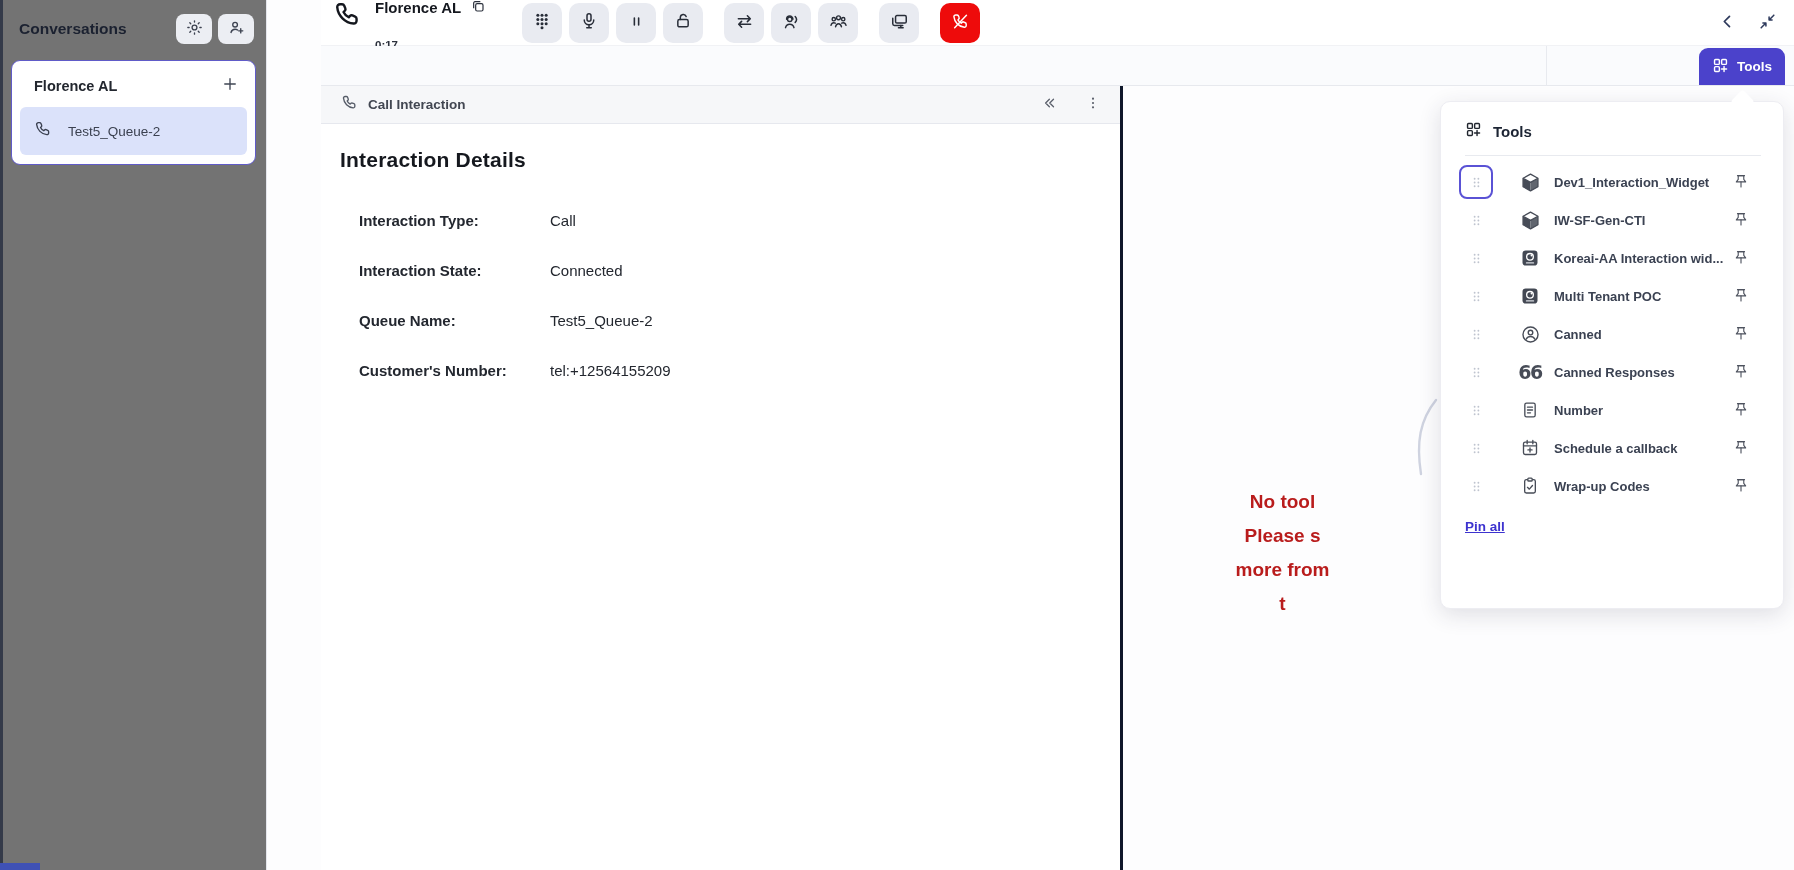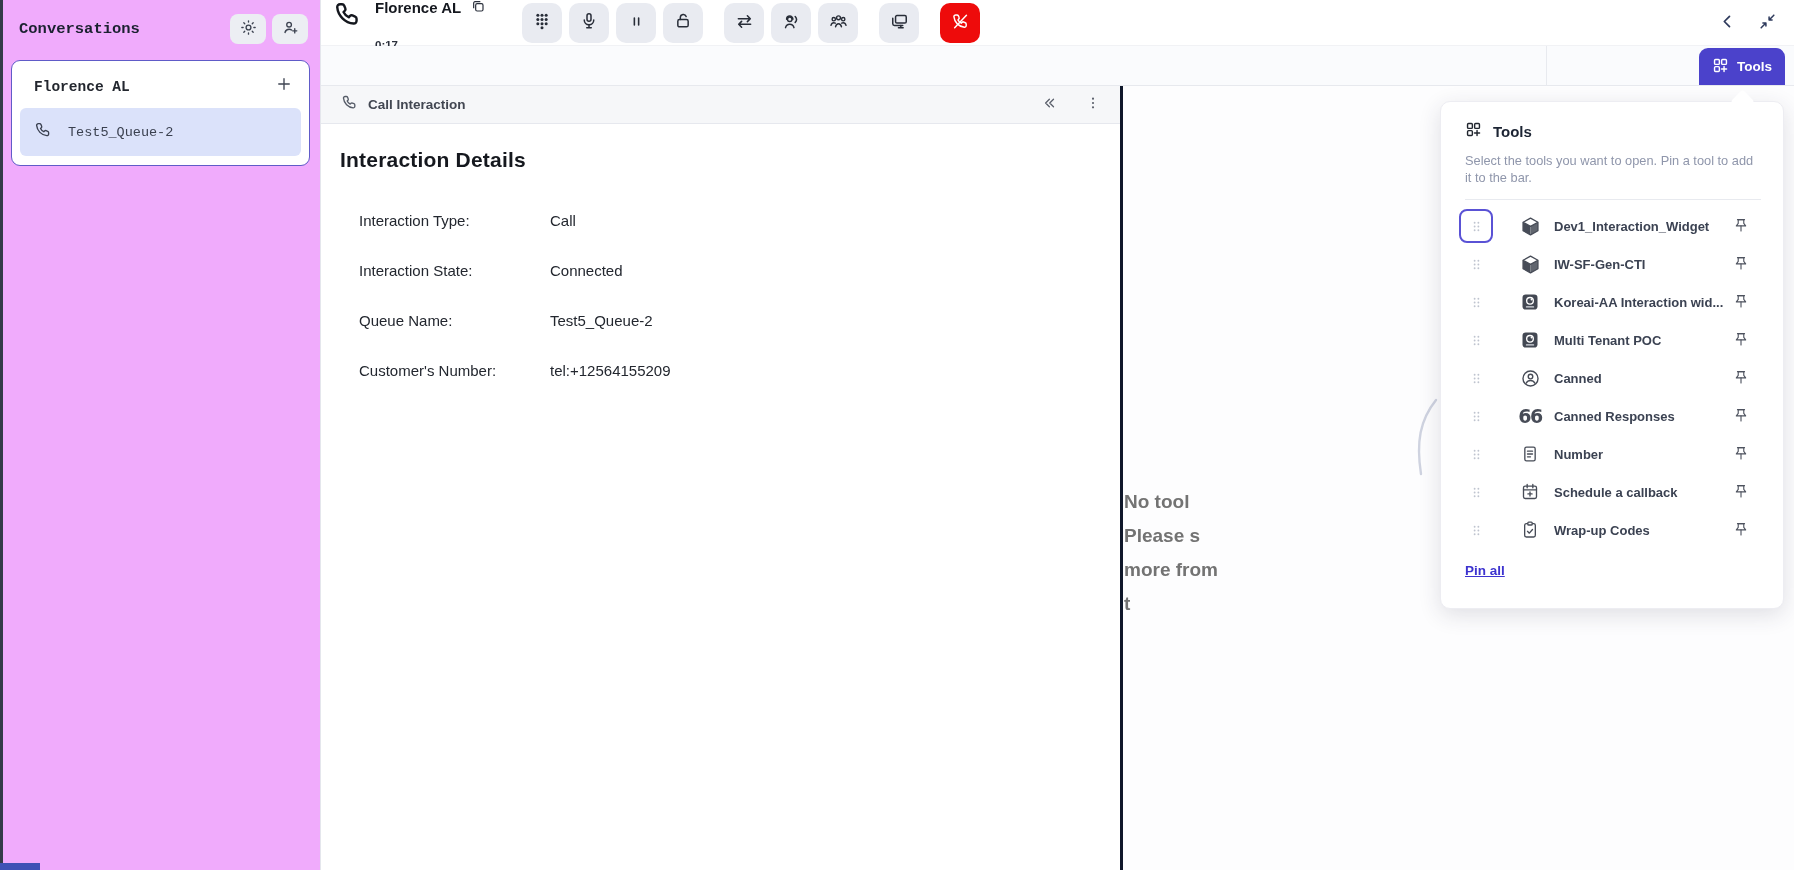--- a/index.html
+++ b/index.html
@@ -5,21 +5,21 @@
   * { box-sizing: border-box; margin: 0; padding: 0; }
   html,body { width:1794px; height:870px; overflow:hidden; }
   body { font-family:"Liberation Sans", sans-serif; background:#fdfdfe; color:#1e2330; }
   .app { position:relative; width:1794px; height:870px; background:#fdfdfe; }
 
   
   .win-left-border { position:absolute; left:0; top:0; width:3px; height:870px; background:#343a49; }
   .bottom-accent { position:absolute; left:0; bottom:0; width:40px; height:7px; background:#3f51b5; }
 
   
-  .sidebar { position:absolute; left:3px; top:0; width:318px; height:870px; background:#f0abfc; border-right:1px solid #e4e6ec;font-family:Liberation Mono, monospace; }
+  .sidebar { position:absolute; left:3px; top:0; width:264px; height:870px; background:#737373; border-right:1px solid #e4e6ec; }
   .sidebar-header { display:flex; align-items:center; padding:14px 12px 12px 16px; }
   .sidebar-title { font-size:15.5px; font-weight:700; color:#1b2130; flex:1; }
   .icon-btn { width:36px; height:30px; border-radius:8px; background:#eceef3; border:none; display:flex; align-items:center; justify-content:center; cursor:pointer; margin-left:6px; }
   .group-card { margin:4px 10px 0 8px; background:#fff; border:1.6px solid #605bc8; border-radius:9px; padding:8px 8px 9px 8px; }
   .group-head { display:flex; align-items:center; padding:6px 8px 10px 14px; }
   .group-name { flex:1; font-size:14.5px; font-weight:700; color:#23272f; }
   .conv-item { display:flex; align-items:center; gap:16px; background:#dbe2fa; border-radius:6px; padding:0 10px 0 14px; height:48px; cursor:pointer; }
   .conv-label { font-size:13.5px; color:#3b4150; }
 
   
@@ -44,27 +44,27 @@
 
   
   .main-panel { position:absolute; left:321px; top:86px; width:802px; height:784px; background:#fff; border-right:3px solid #0f172a; }
   .panel-header { height:38px; background:#f6f7f9; border-bottom:1px solid #e6e8ee; display:flex; align-items:center; padding:0 14px 0 20px; gap:10px; }
   .panel-title { font-size:13.5px; font-weight:700; color:#42475­2; color:#424752; flex:1; }
   .panel-hdr-btn { background:none; border:none; cursor:pointer; display:flex; align-items:center; justify-content:center; width:26px; height:26px; margin-left:8px; }
   .details { padding:24px 20px 0 19px; }
   .details-title { font-size:21px; font-weight:700; color:#15181e; letter-spacing:.2px; }
   .field-row { display:flex; margin-top:33px; }
   .field-row:first-of-type { margin-top:40px; }
-  .field-label { width:210px; font-size:15px; font-weight:400; color:#23272f; padding-left:19px; }
+  .field-label { width:210px; font-size:15px; font-weight:700; color:#23272f; padding-left:19px; }
   .field-value { font-size:15px; color:#23272f; }
 
   
   .right-panel { position:absolute; left:1124px; top:86px; width:670px; height:784px; background:#fdfdfe; }
   .empty-curve { position:absolute; left:282px; top:312px; }
-  .empty-lines { position:absolute; left:0; top:399px; width:317px; text-align:left; font-size:19px; font-weight:700; color:#737373; line-height:34px; }
+  .empty-lines { position:absolute; left:0; top:399px; width:317px; text-align:center; font-size:19px; font-weight:700; color:#b91c1c; line-height:34px; }
 
   
   .tools-popup { position:absolute; left:1440px; top:101px; width:344px; height:508px; background:#fff; border:1px solid #ededf2; border-radius:10px; box-shadow:0 6px 22px rgba(40,45,70,.14); z-index:5; }
   .popup-notch { position:absolute; left:293px; top:-9px; width:17px; height:17px; background:#fff; transform:rotate(45deg); border-radius:3px; }
   .popup-inner { position:relative; padding:19px 22px 0 24px; height:100%; }
   .popup-head { display:flex; align-items:center; gap:11px; }
   .popup-title { font-size:15px; font-weight:700; color:#1c2433; }
   .popup-sub { margin-top:10px; font-size:12.8px; line-height:17px; color:#8f96ab; width:298px; }
   .popup-divider { margin-top:13px; border:none; border-top:1px solid #e8eaef; }
   .tool-list { margin-top:7px; }
@@ -339,21 +339,20 @@
         <span>
           <svg viewBox="0 0 24 24" width="17" height="17" fill="none" stroke="#21262f" stroke-width="2" stroke-linecap="round">
             <rect x="3.6" y="3.6" width="6.8" height="6.8" rx="1.4"></rect>
             <rect x="13.6" y="3.6" width="6.8" height="6.8" rx="1.4"></rect>
             <rect x="3.6" y="13.6" width="6.8" height="6.8" rx="1.4"></rect>
             <path d="M17 13.4v7.2M13.4 17h7.2"></path>
           </svg>
         </span>
         <span class="popup-title">Tools</span>
       </div>
-      <div class="popup-sub">Select the tools you want to open. Pin a tool to add it to the bar.</div>
       <hr class="popup-divider">
 
       <div class="tool-list">
 
         <div class="tool-row">
           <span class="drag-box focused">
             <svg viewBox="0 0 24 24" width="15" height="15" fill="#bfc4cf">
                 <circle cx="9" cy="6" r="1.5"></circle>
                 <circle cx="15" cy="6" r="1.5"></circle>
                 <circle cx="9" cy="12" r="1.5"></circle>

